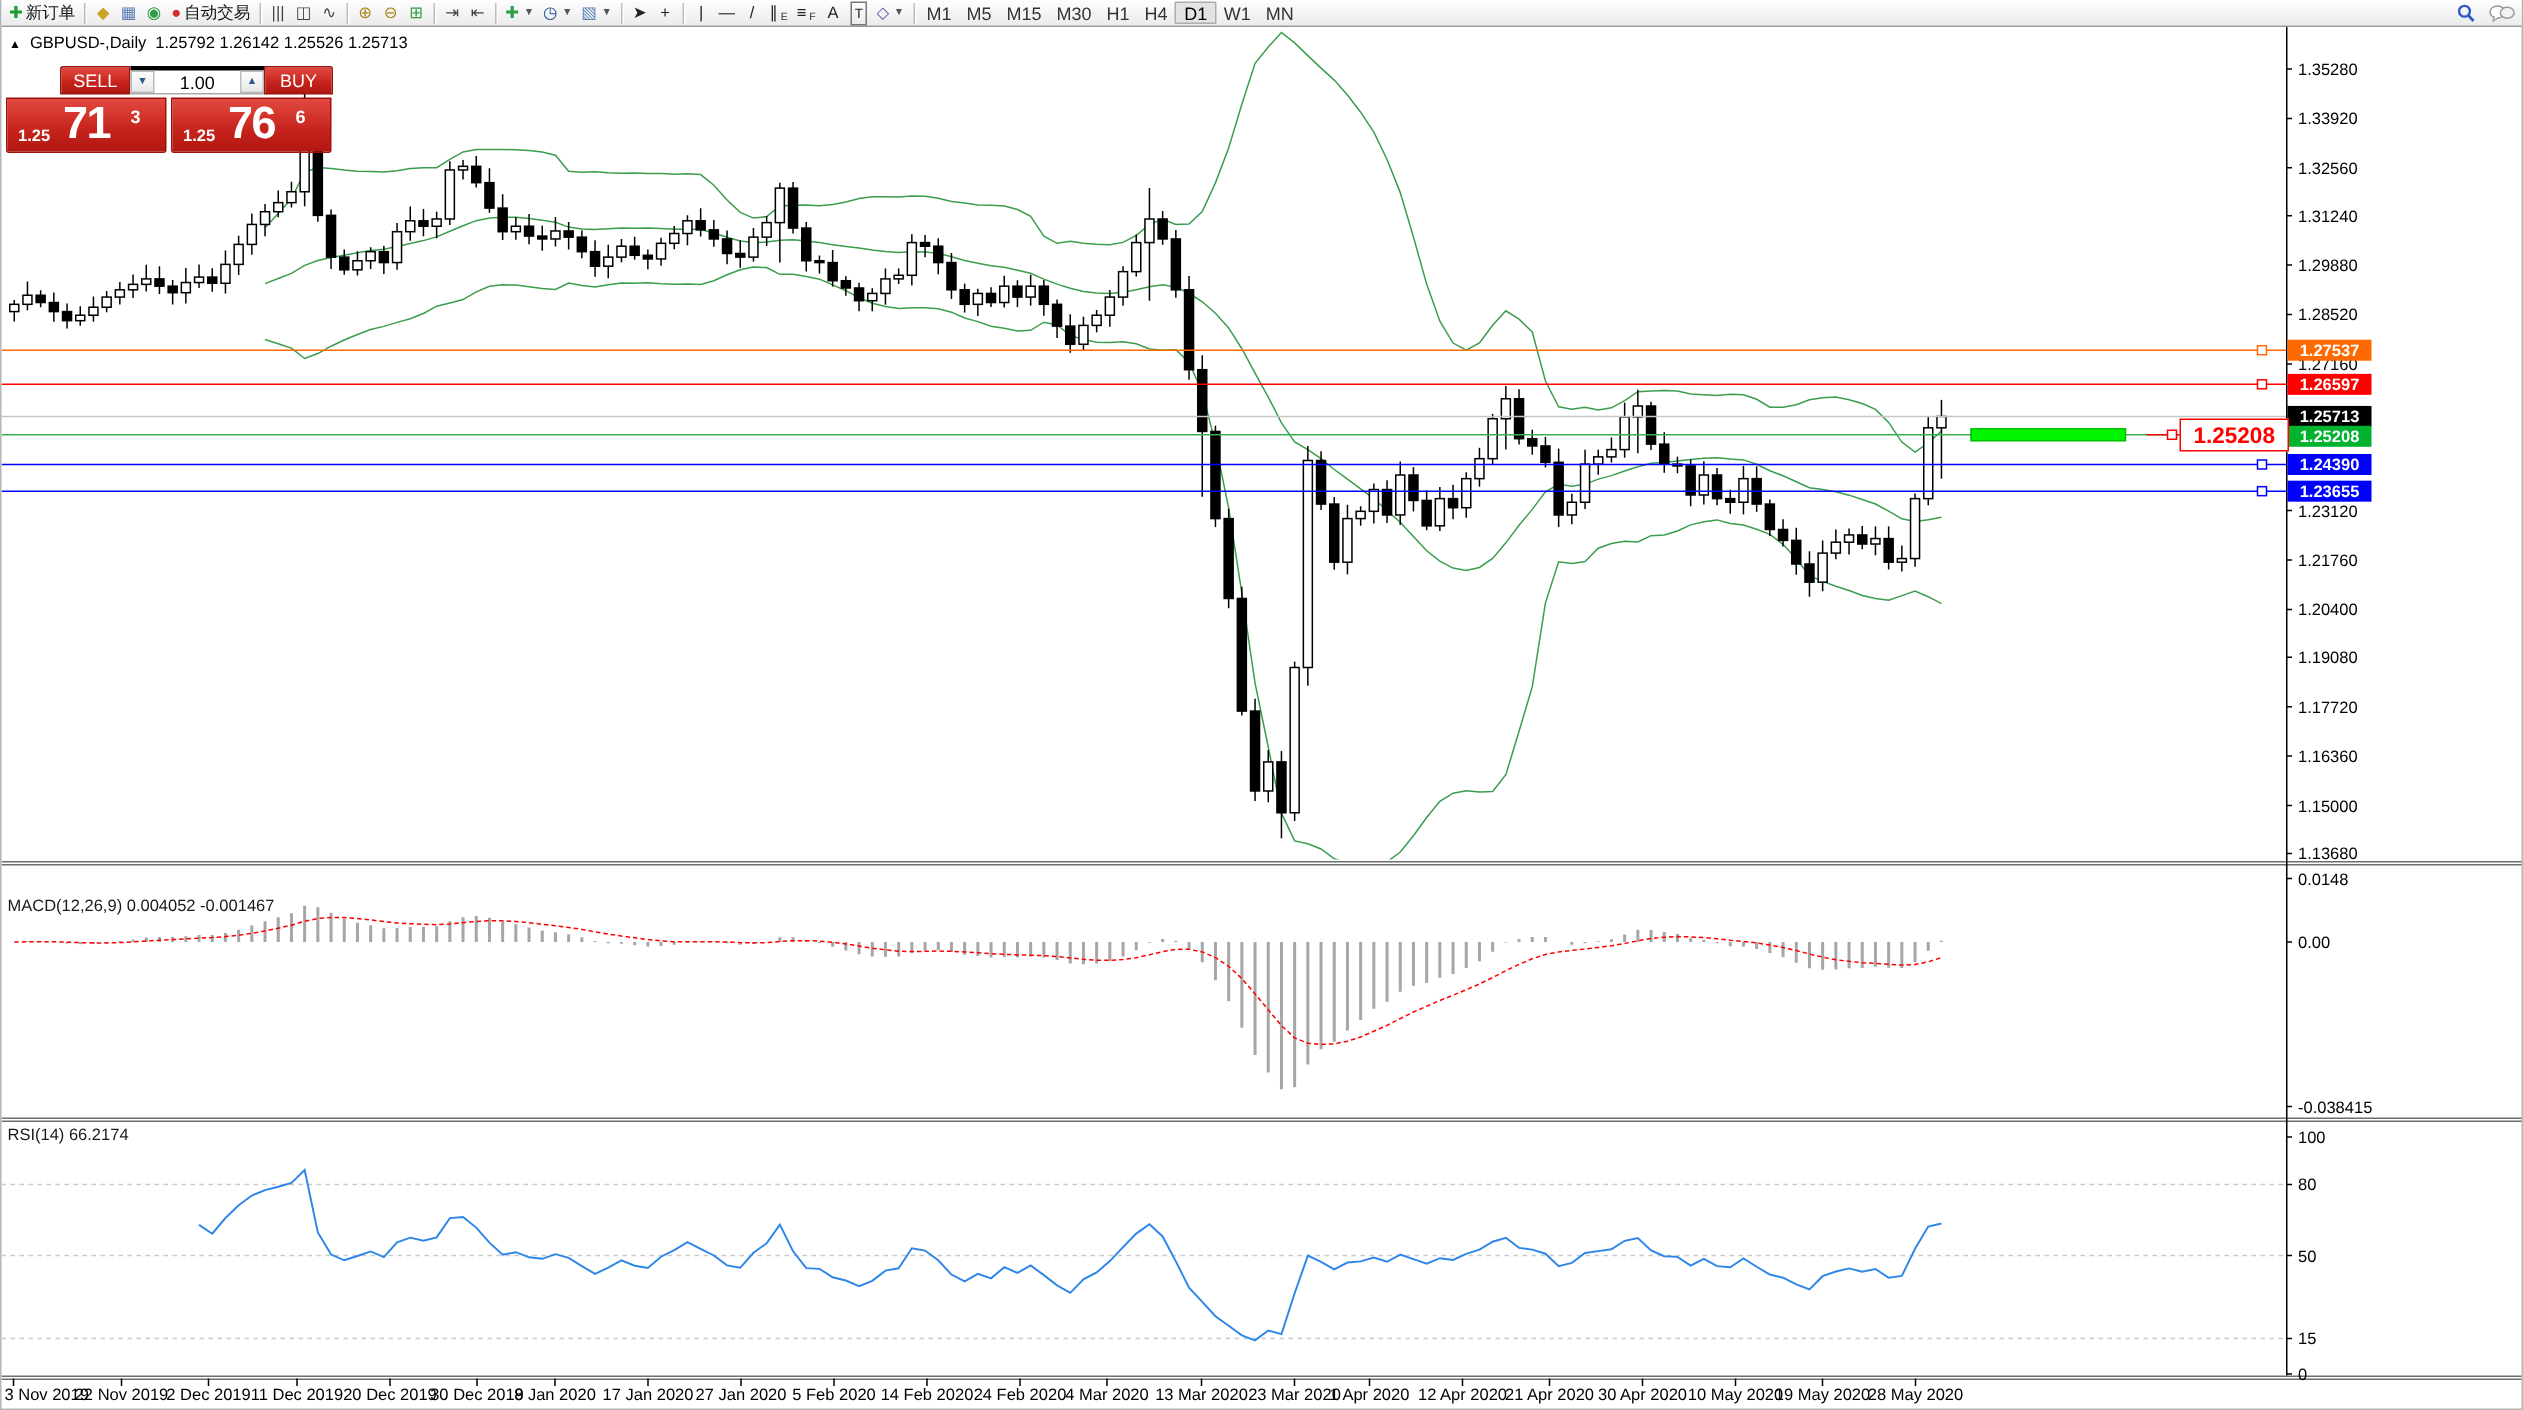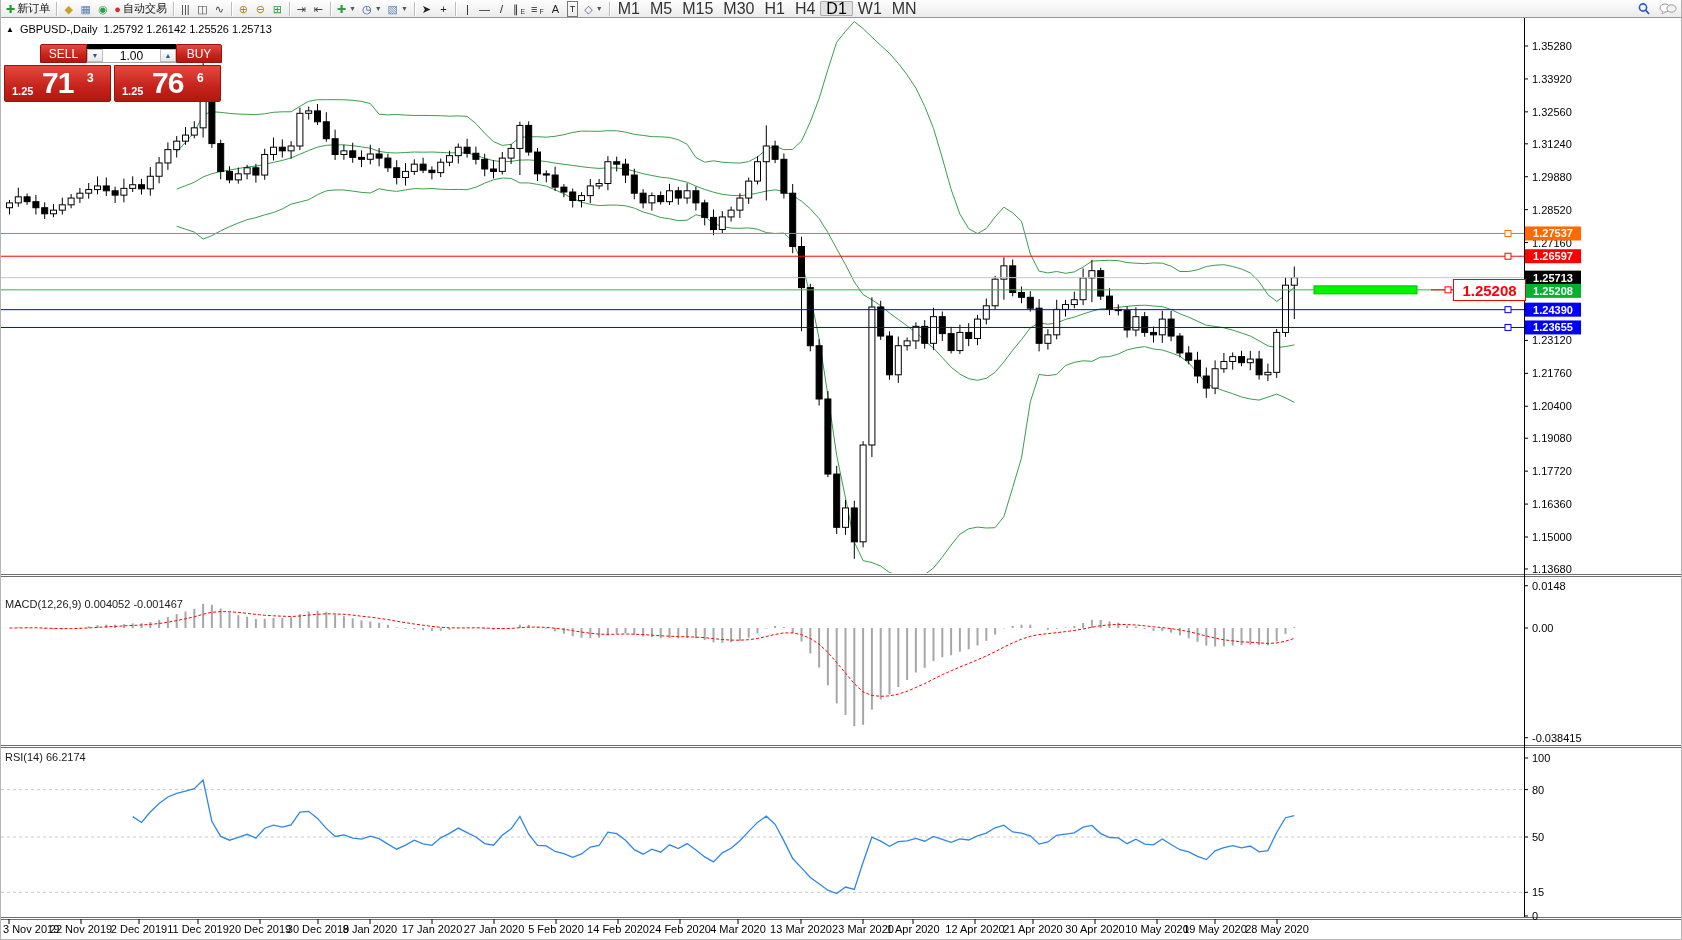--- a/index.html
+++ b/index.html
@@ -18,40 +18,40 @@
     z-index:30; user-select:none;
   }
   .tb-btn {
     height:16px; min-width:17px; padding:0 2px; display:flex; align-items:center;
     justify-content:center; gap:2px; color:#333; cursor:default; border:1px solid transparent;
   }
   .tb-btn .glyph { font-size:11px; line-height:14px; }
   .tb-btn .cap { font-size:11px; color:#111; white-space:nowrap; }
   .tb-btn .dd { font-size:7px; color:#555; margin-left:1px; }
   .tb-sep { width:1px; height:14px; background:#bdbdbd; box-shadow:1px 0 0 #ffffff; margin:0 3px; }
-  .tf-btn { height:15px; padding:0 5px; display:flex; align-items:center; font-size:16px; color:#333;text-align:center; }
+  .tf-btn { height:15px; padding:0 5px; display:flex; align-items:center; font-size:12px; color:#333;text-align:center; }
   .tf-btn.active { background:#e3e3e3; border:1px solid #adadad; border-radius:1px; color:#000; }
   .tb-right { margin-left:auto; display:flex; align-items:center; margin-right:6px; gap:8px; }
   
   .symbol-line {
     position:absolute; top:23px; left:5px; z-index:20; font-size:11px; color:#000;
     display:flex; gap:6px; align-items:center;
   }
   .symbol-line .tri { font-size:8px; }
   
   .trade-panel { position:absolute; top:44px; left:3px; z-index:25; width:218px; }
   .tp-row1 { display:flex; height:19px;margin-left:36px; }
   .btn-red {
     background:linear-gradient(#e2493f,#c5231b 60%,#b11711); color:#fff;
     display:flex; align-items:center; justify-content:center;
     font-size:12px; border:1px solid #9d120d;
   }
   .tp-sell { width:47px; border-radius:2px 0 0 0; }
   .tp-buy  { width:46px; border-radius:0 2px 0 0; }
-  .tp-vol { flex:1; display:flex; border-top:5px solid #000000; border-bottom:1px solid #aaa; background:#fff; }
+  .tp-vol { flex:1; display:flex; border-top:3px solid #000000; border-bottom:1px solid #aaa; background:#fff; }
   .tp-spin { width:16px; background:linear-gradient(#fdfdfd,#e8e8e8); border:1px solid #bbb; color:#2b5797; font-size:7px; display:flex; align-items:center; justify-content:center; }
   .tp-vol-val { flex:1; display:flex; align-items:center; justify-content:center; font-size:12px; color:#000; }
   .tp-row2 { display:flex; gap:3px; margin-top:2px; }
   .tp-price { width:107px; height:37px; position:relative; border-radius:0 0 2px 2px; overflow:hidden; }
   .tp-price .small { position:absolute; left:7px; bottom:4px; font-size:11px; font-weight:bold; color:#fff; }
   .tp-price .big { position:absolute; left:37px; bottom:1px; font-size:30px; font-weight:bold; color:#fff; letter-spacing:-1px; }
   .tp-price .sup { position:absolute; left:82px; top:5px; font-size:12px; font-weight:bold; color:#fff; }
   
   .cn-note {
     position:absolute; left:1332px; top:299px; z-index:18;

